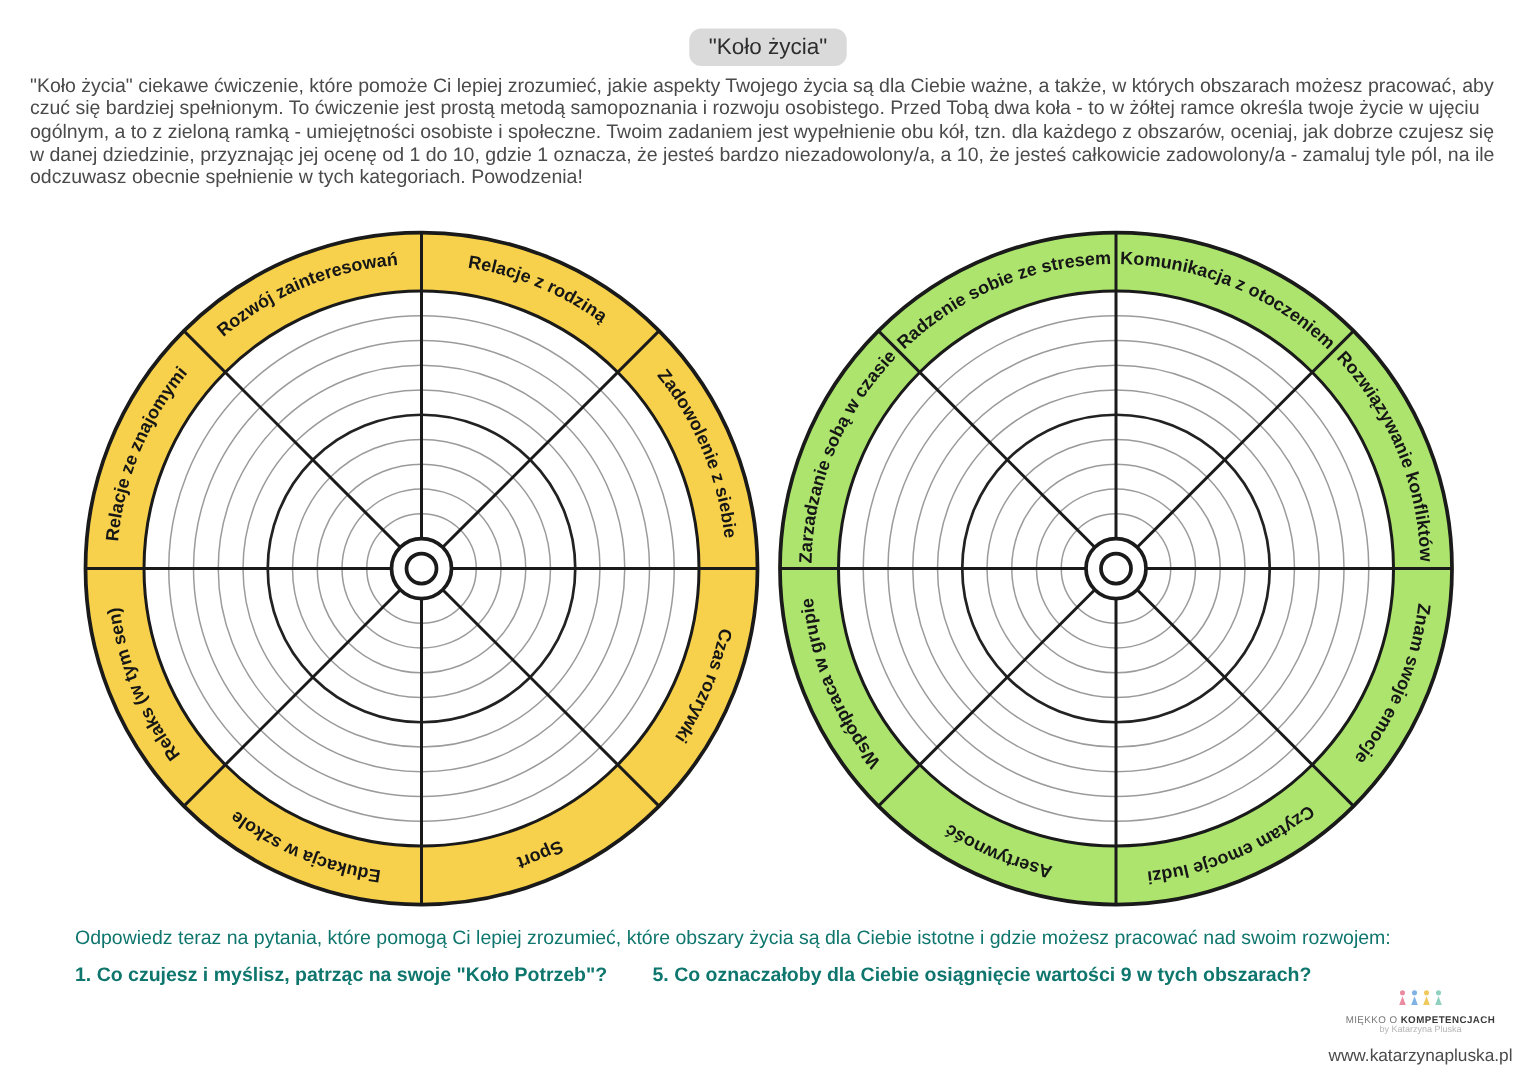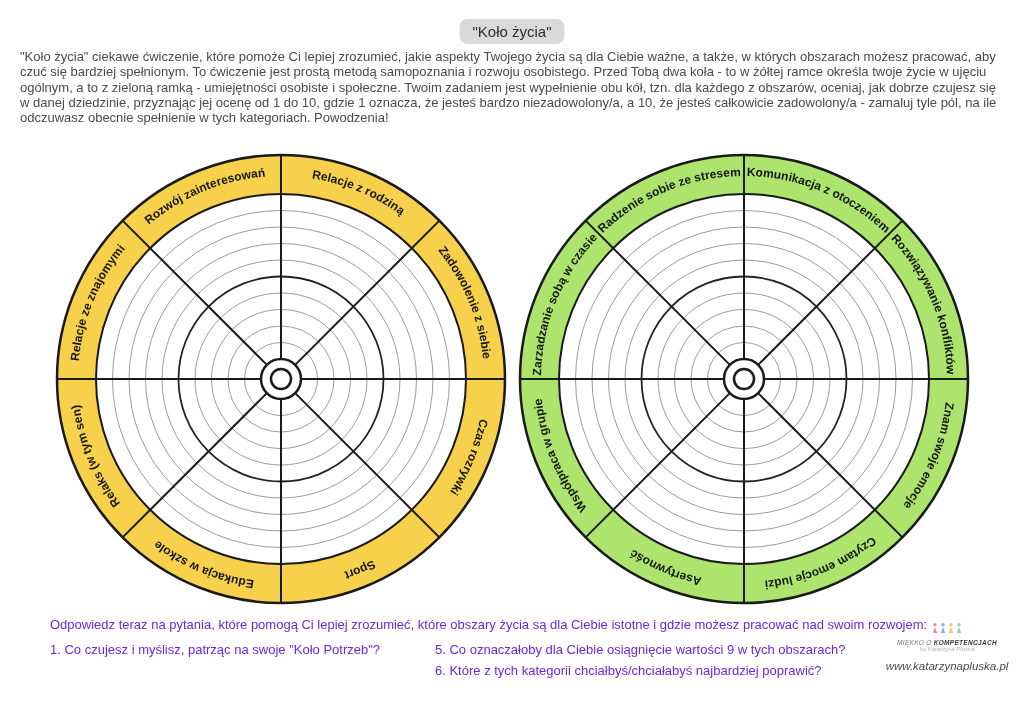--- a/index.html
+++ b/index.html
@@ -7,27 +7,27 @@
         font-family:"Liberation Sans",sans-serif;}
   .title-box{position:absolute;top:19px;left:50%;transform:translateX(-50%);
         background:#dadada;color:#2d2d2d;font-size:15px;padding:4px 13px;border-radius:8px;}
   .intro{position:absolute;top:49px;left:20px;width:986px;font-size:13px;line-height:15.3px;
         color:#4a4a4a;}
   .wheel{position:absolute;top:153px;}
   .wheel.left{left:55px;}
   .wheel.right{left:518px;}
   .wheel-label{font-family:"Liberation Sans",sans-serif;font-weight:bold;font-size:12px;
         fill:#161616;}
-  .answers{position:absolute;top:616px;left:50px;width:958px;color:#6d28d9;font-size:13px;}
+  .answers{position:absolute;top:616px;left:50px;width:958px;color:#0f766e;font-size:13px;}
   .answers .prompt{margin-bottom:5px;line-height:18px;}
   .qcols{display:flex;}
-  .qcol{line-height:21px;}
+  .qcol{line-height:21px;font-weight:bold;}
   .qcol.first{width:385px;}
   .q{white-space:nowrap;}
-  .brand{position:absolute;top:620px;right:12px;width:130px;text-align:center;font-style:italic;}
+  .brand{position:absolute;top:658px;right:12px;width:130px;text-align:center;}
   .brand-line{font-size:6.5px;letter-spacing:.3px;color:#777;white-space:nowrap;margin-top:1px;}
   .brand-line .bold{font-weight:bold;color:#3a3a3a;}
   .brand-by{font-size:6px;color:#b5b5b5;line-height:6px;}
   .brand-url{font-size:11.5px;color:#4a4a4a;margin-top:8px;white-space:nowrap;}
 </style>
 </head>
 <body>
 
 <div class="page">
 
@@ -126,21 +126,20 @@
   </svg>
 
   <div class="answers">
     <div class="prompt">Odpowiedz teraz na pytania, które pomogą Ci lepiej zrozumieć, które obszary życia są dla Ciebie istotne i gdzie możesz pracować nad swoim rozwojem:</div>
     <div class="qcols">
       <div class="qcol first">
         <div class="q">1. Co czujesz i myślisz, patrząc na swoje "Koło Potrzeb"?</div>
       </div>
       <div class="qcol">
         <div class="q">5. Co oznaczałoby dla Ciebie osiągnięcie wartości 9 w tych obszarach?</div>
-        <div class="q">6. Które z tych kategorii chciałbyś/chciałabyś najbardziej poprawić?</div>
       </div>
     </div>
   </div>
 
   <div class="brand">
     <svg width="36" height="12" viewBox="0 0 36 12">
       <g transform="translate(6,6)" fill="#E98CA0">
         <circle cy="-3.2" r="1.7"></circle>
           <path d="M-2.2,5 L0,-0.9 L2.2,5 Z"></path>
         </g>

